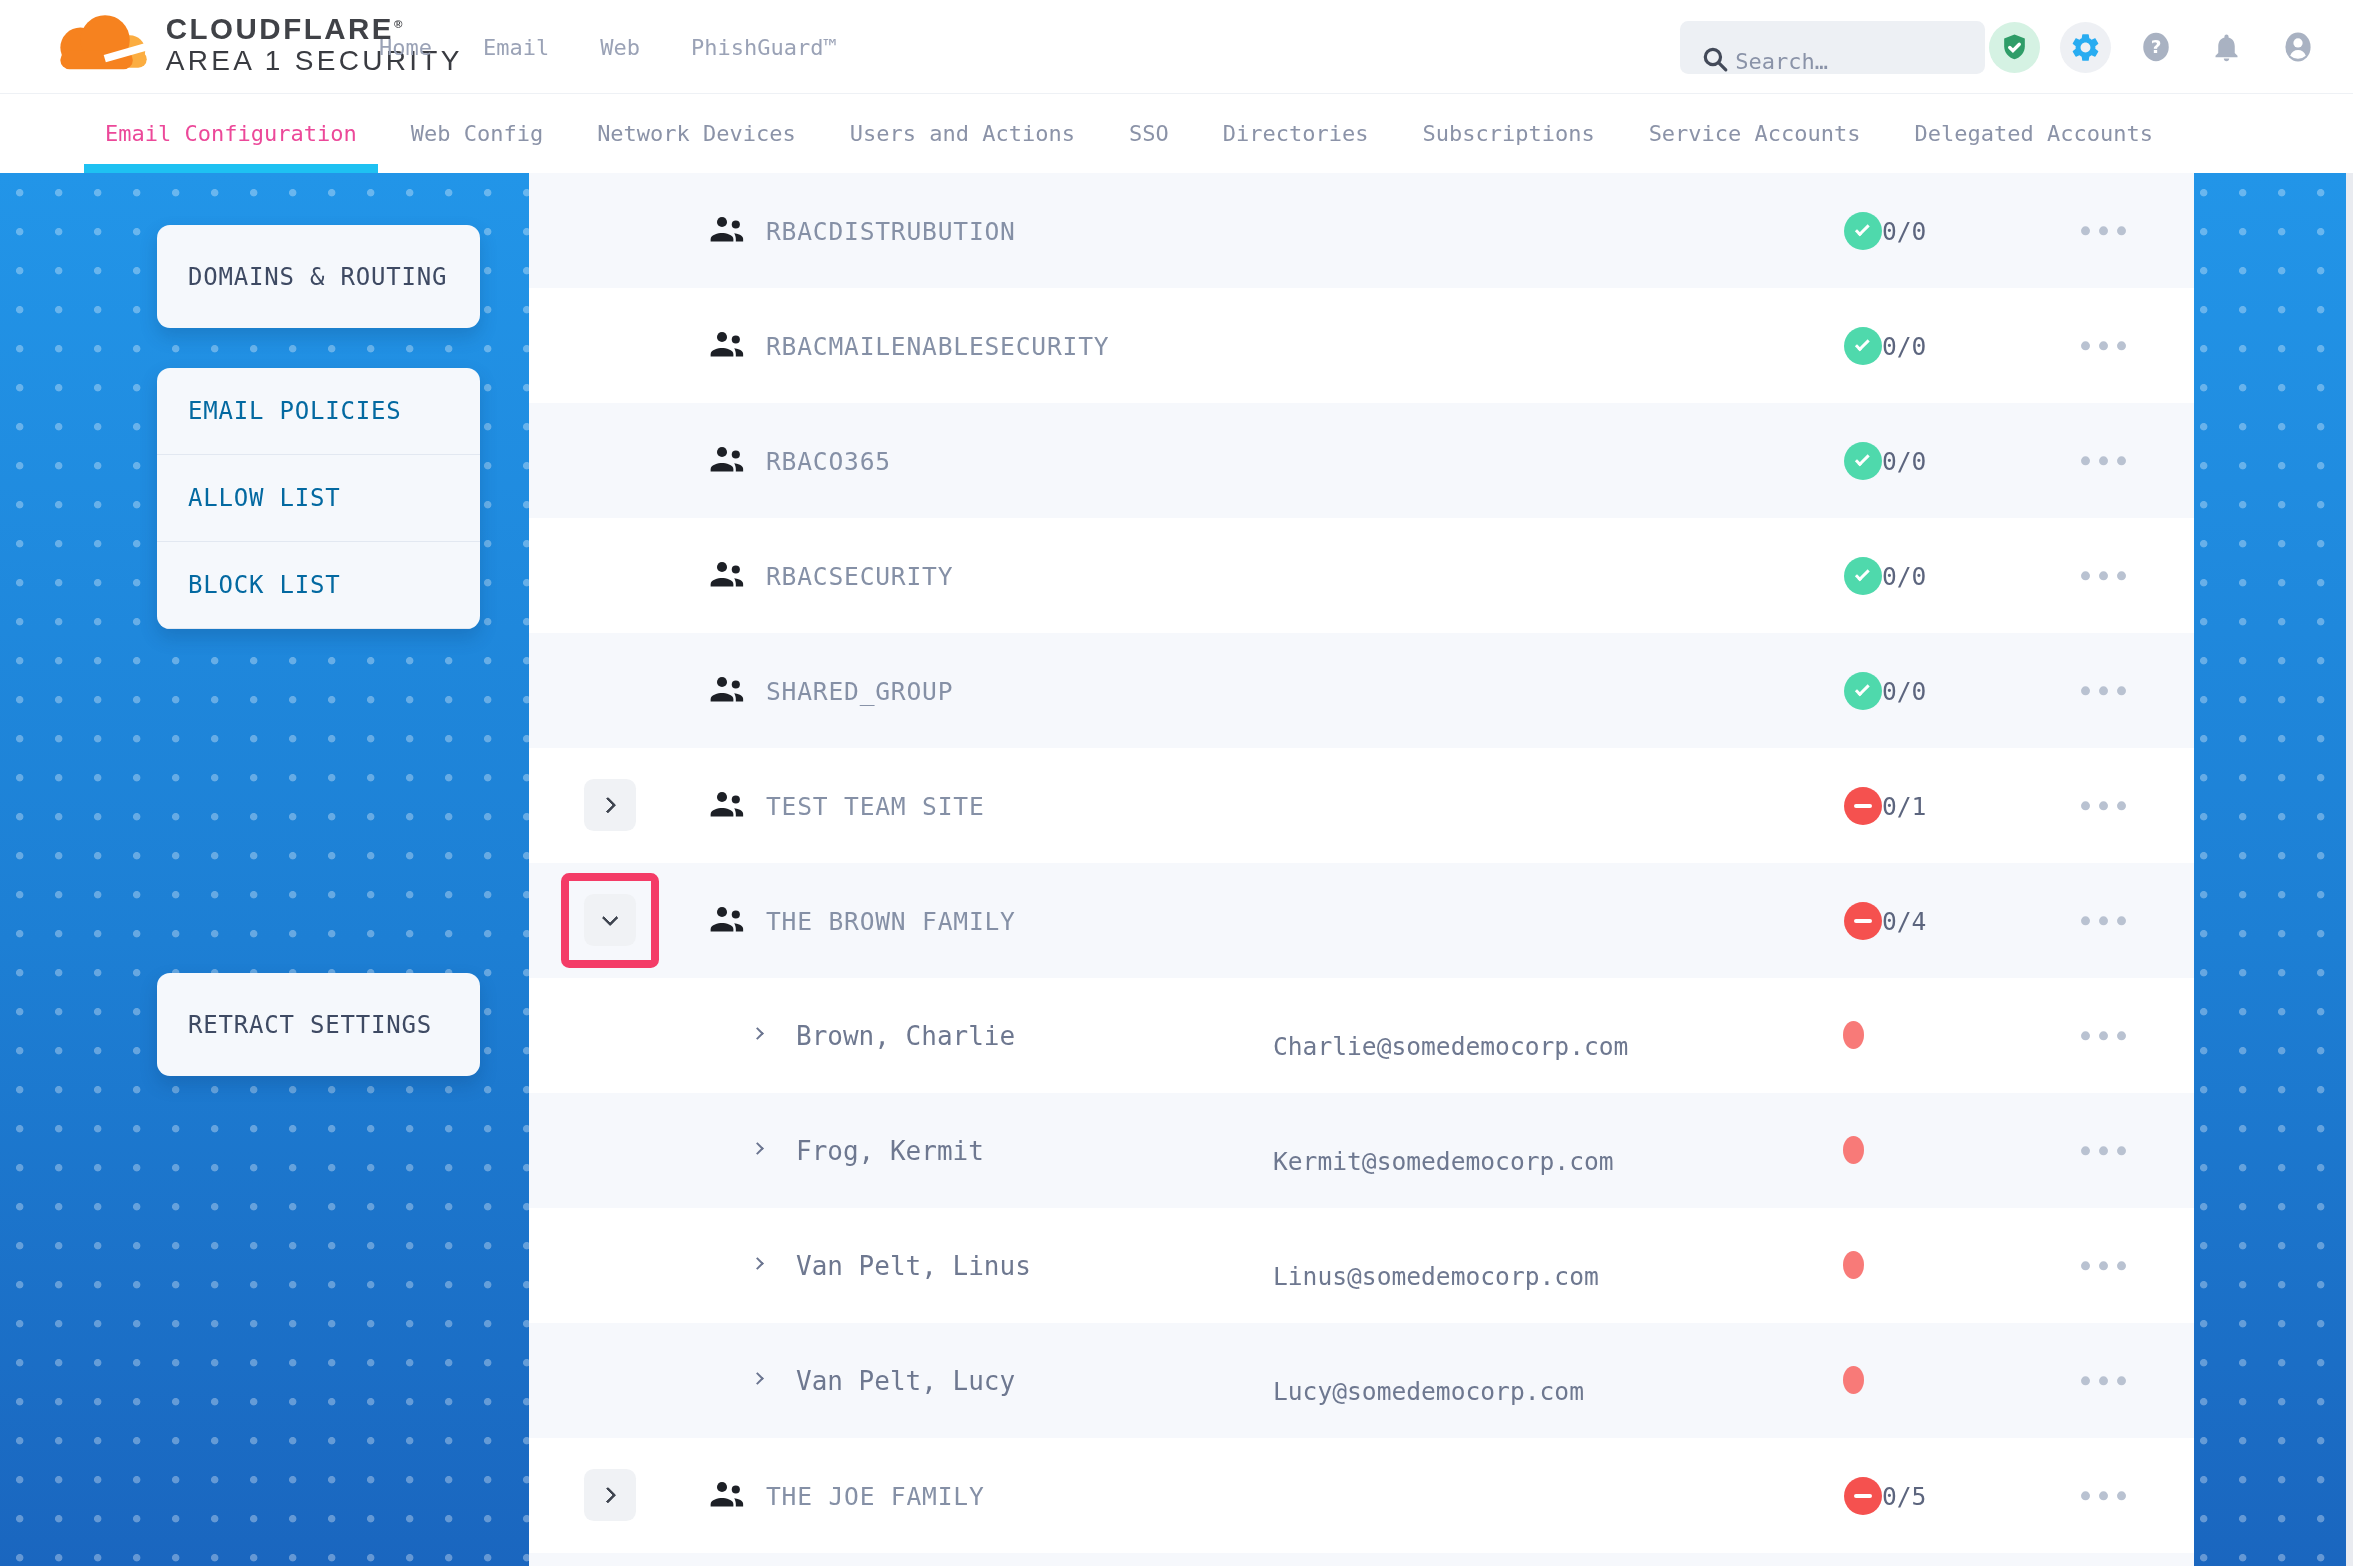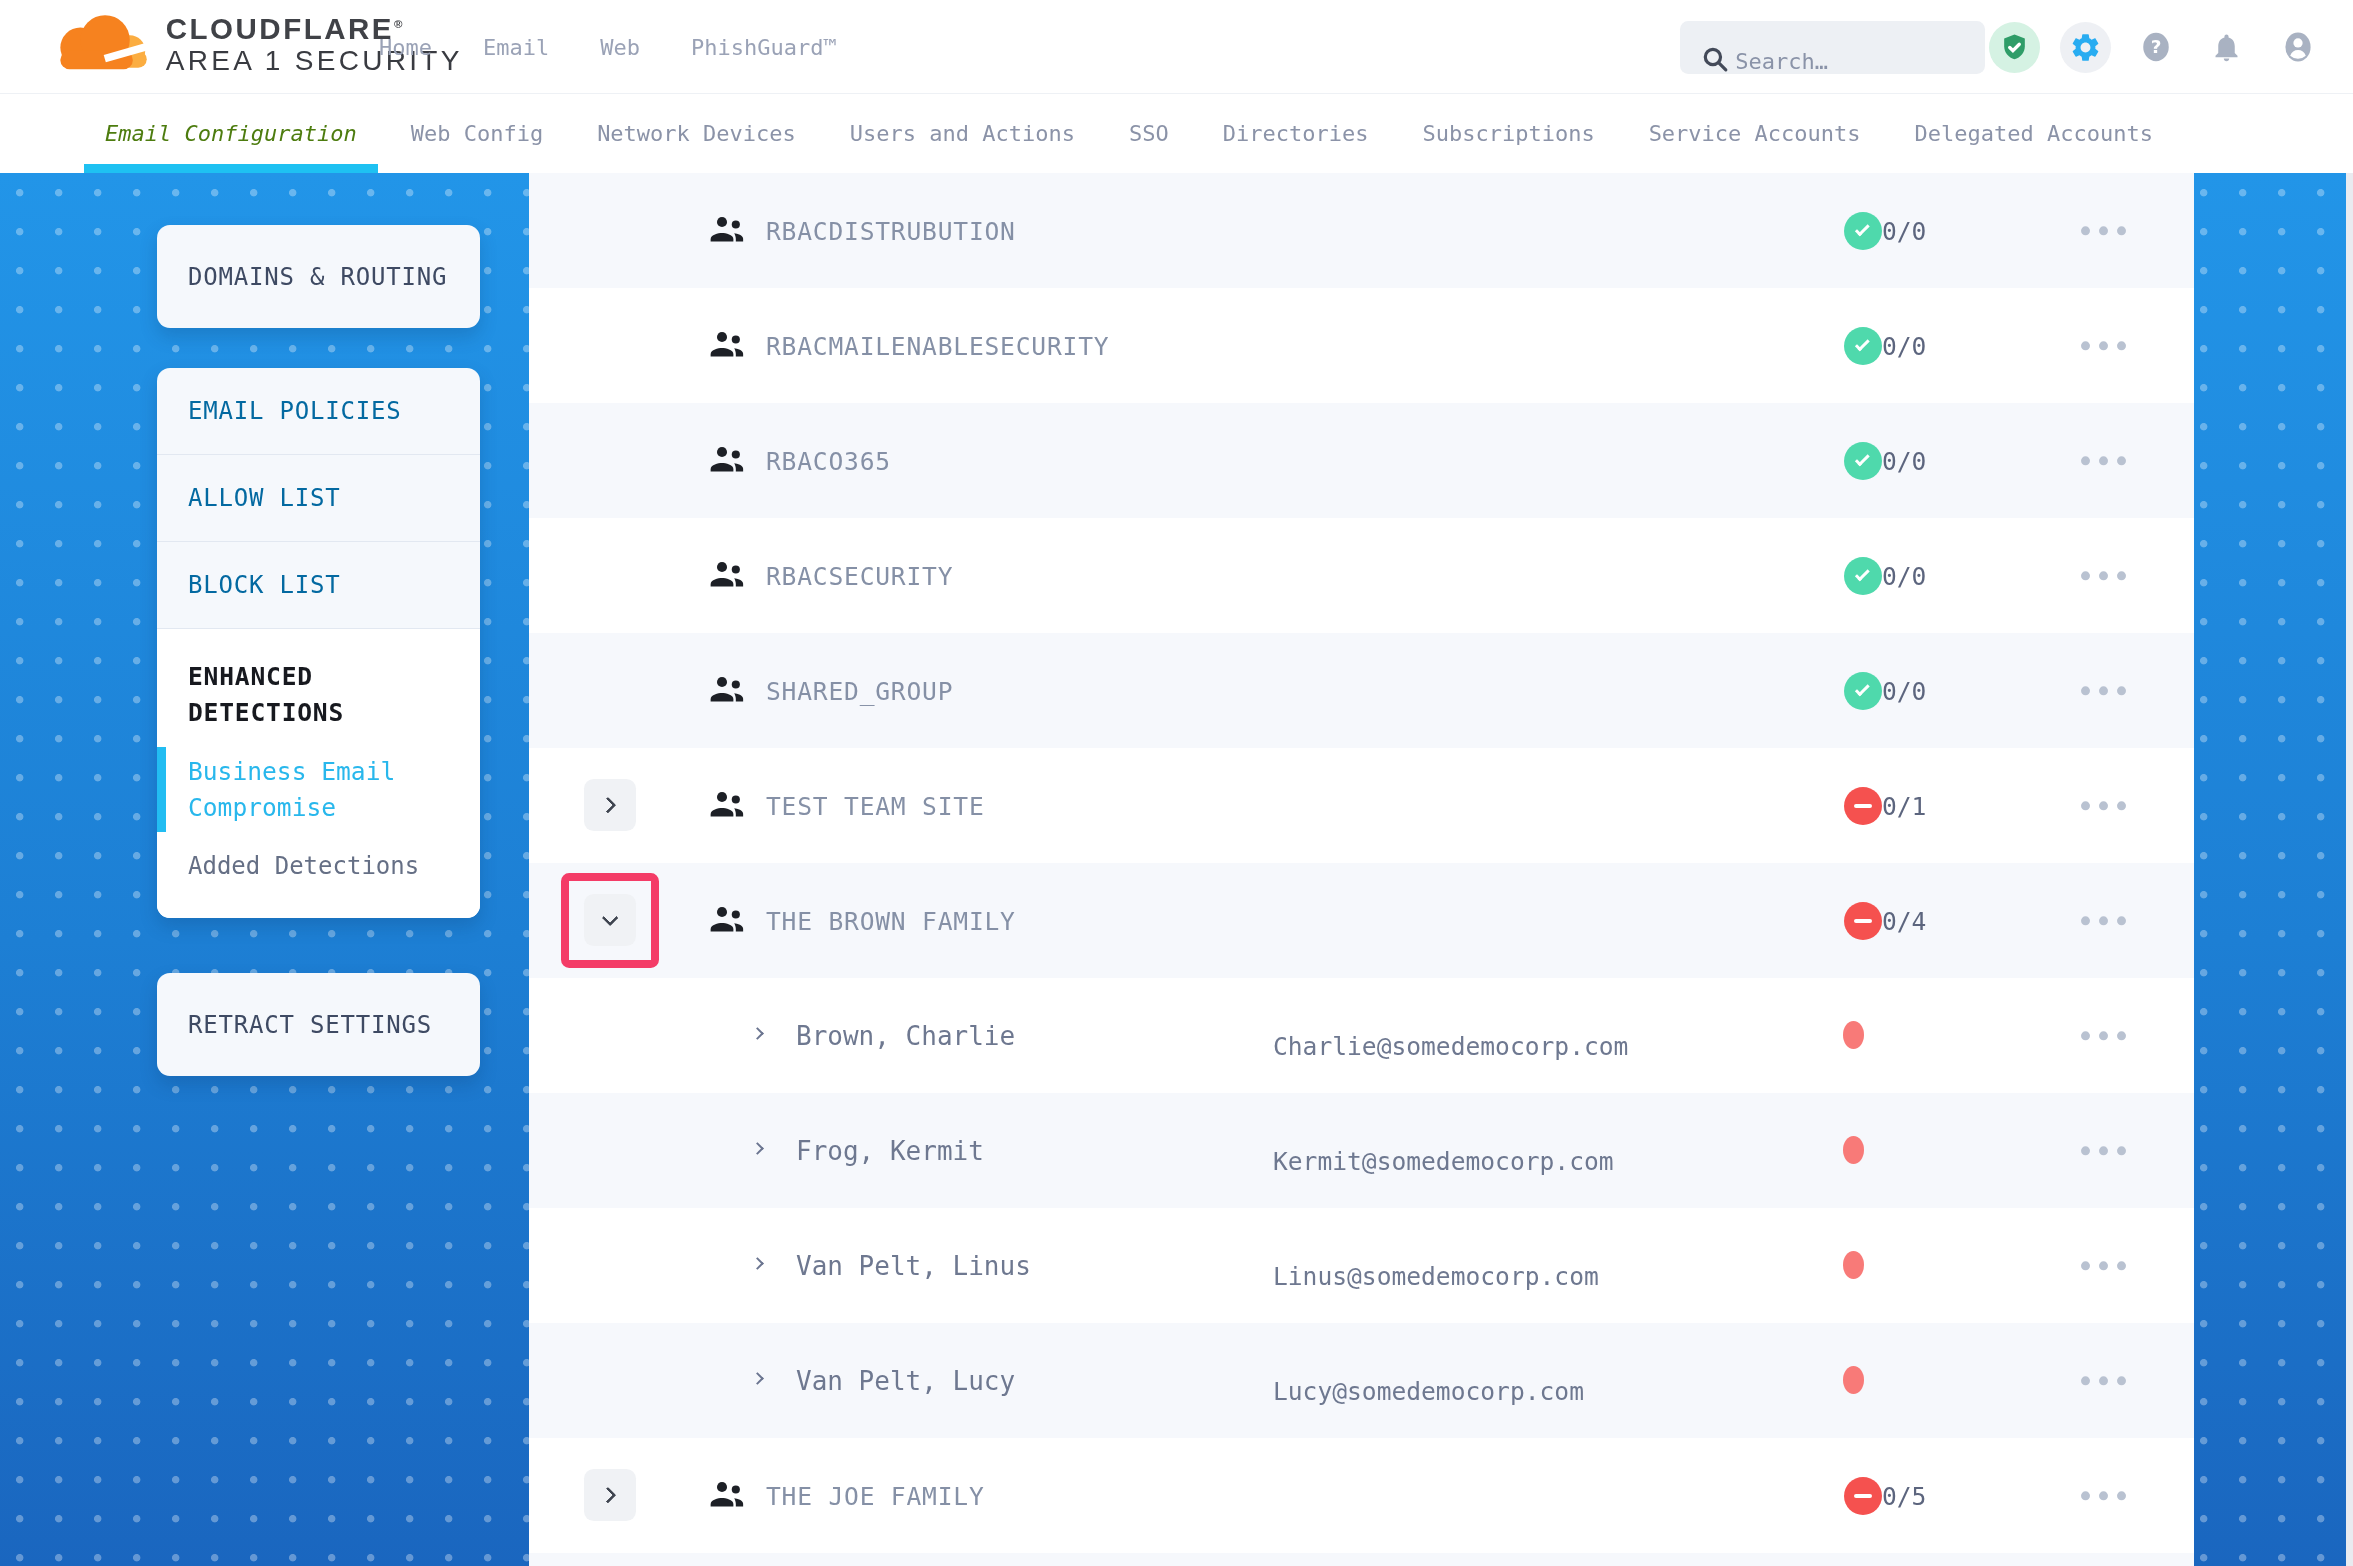--- a/index.html
+++ b/index.html
@@ -21,21 +21,21 @@
   .search input::placeholder { color:#8a93a8; }
   .hicons { position:absolute; right:31px; top:0; height:94px; display:flex; align-items:center; gap:19.7px; }
   .hicon { width:51px; height:51px; border-radius:50%; display:flex; align-items:center; justify-content:center; cursor:pointer; }
   .hicon.mint { background:#d5f2e3; }
   .hicon.graybg { background:#eef0f4; }
   .hicon svg { display:block; }
 
   
   .tabbar { position:absolute; top:94px; left:0; width:2354px; height:79px; background:#fff; display:flex; align-items:stretch; gap:54px; padding-left:105px; z-index:5; }
   .tab { display:flex; align-items:center; font-size:22px; color:#8b93a8; position:relative; cursor:pointer; white-space:nowrap; }
-  .tab.active { color:#4d7c0f;font-style:italic; }
+  .tab.active { color:#ec4899; }
   .tab.active::after { content:""; position:absolute; left:-21px; right:-21px; bottom:0; height:9px; background:#1ec1f2; }
 
   
   .stage { position:absolute; top:173px; left:0; width:2354px; height:1394px;
     background-image:
       radial-gradient(circle 3.3px at 19.7px 19.7px, rgba(255,255,255,.32) 0 3.3px, rgba(255,255,255,0) 4.1px),
       linear-gradient(180deg,#2295e8 0%, #1d7fd4 55%, #1a66bf 100%);
     background-size:39px 39px, 100% 100%; }
   .scrolltrack { position:absolute; right:0; top:0; width:8.2px; height:100%; background:#e9ebf0; }
 
@@ -164,25 +164,20 @@
     <div class="card2">
       <div class="side-item">
         <span>EMAIL POLICIES</span>
       </div>
       <div class="side-item">
         <span>ALLOW LIST</span>
       </div>
       <div class="side-item">
         <span>BLOCK LIST</span>
       </div>
-      <div class="enhanced">
-        <div class="enh-title">ENHANCED DETECTIONS</div>
-        <div class="enh-bec">Business Email Compromise</div>
-        <div class="enh-added">Added Detections</div>
-      </div>
     </div>
     <div class="card card-single card3">
       <span>RETRACT SETTINGS</span>
     </div>
   </aside>
 
   <main class="content">
       <div class="row light">
         <span class="people"><svg width="39" height="33" viewBox="0 0 24 20">
             <g fill="#1d2026">

